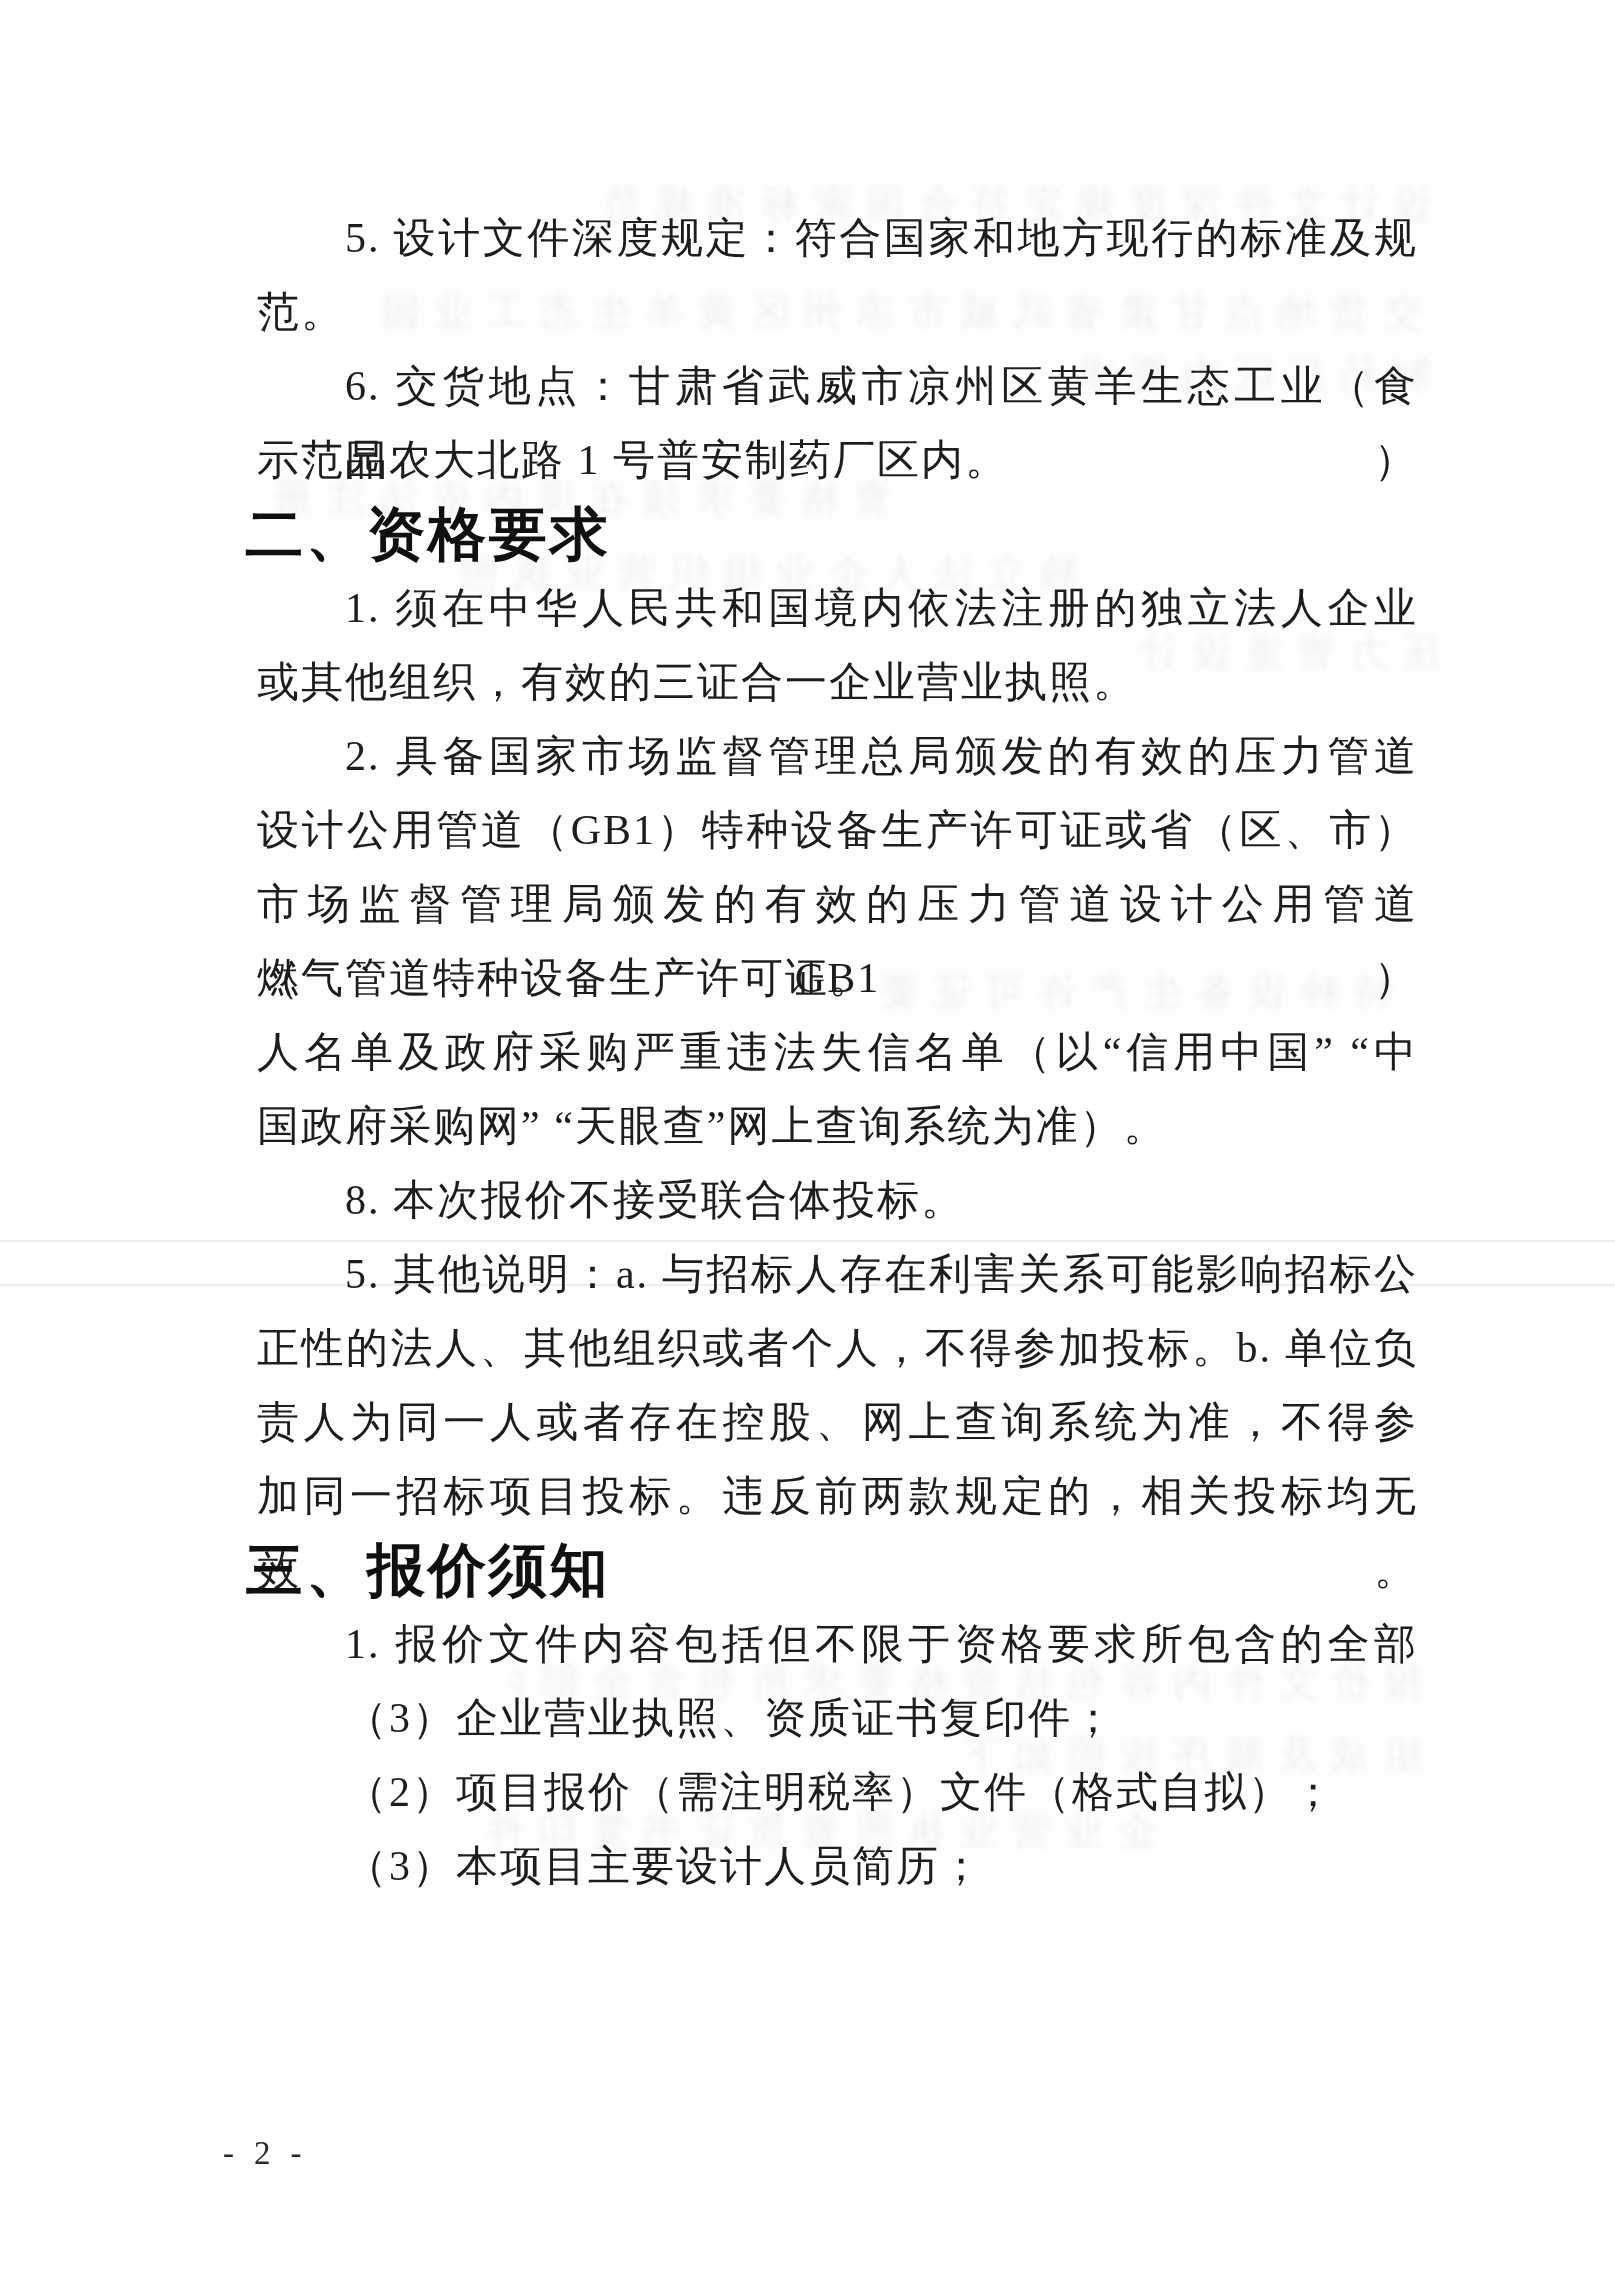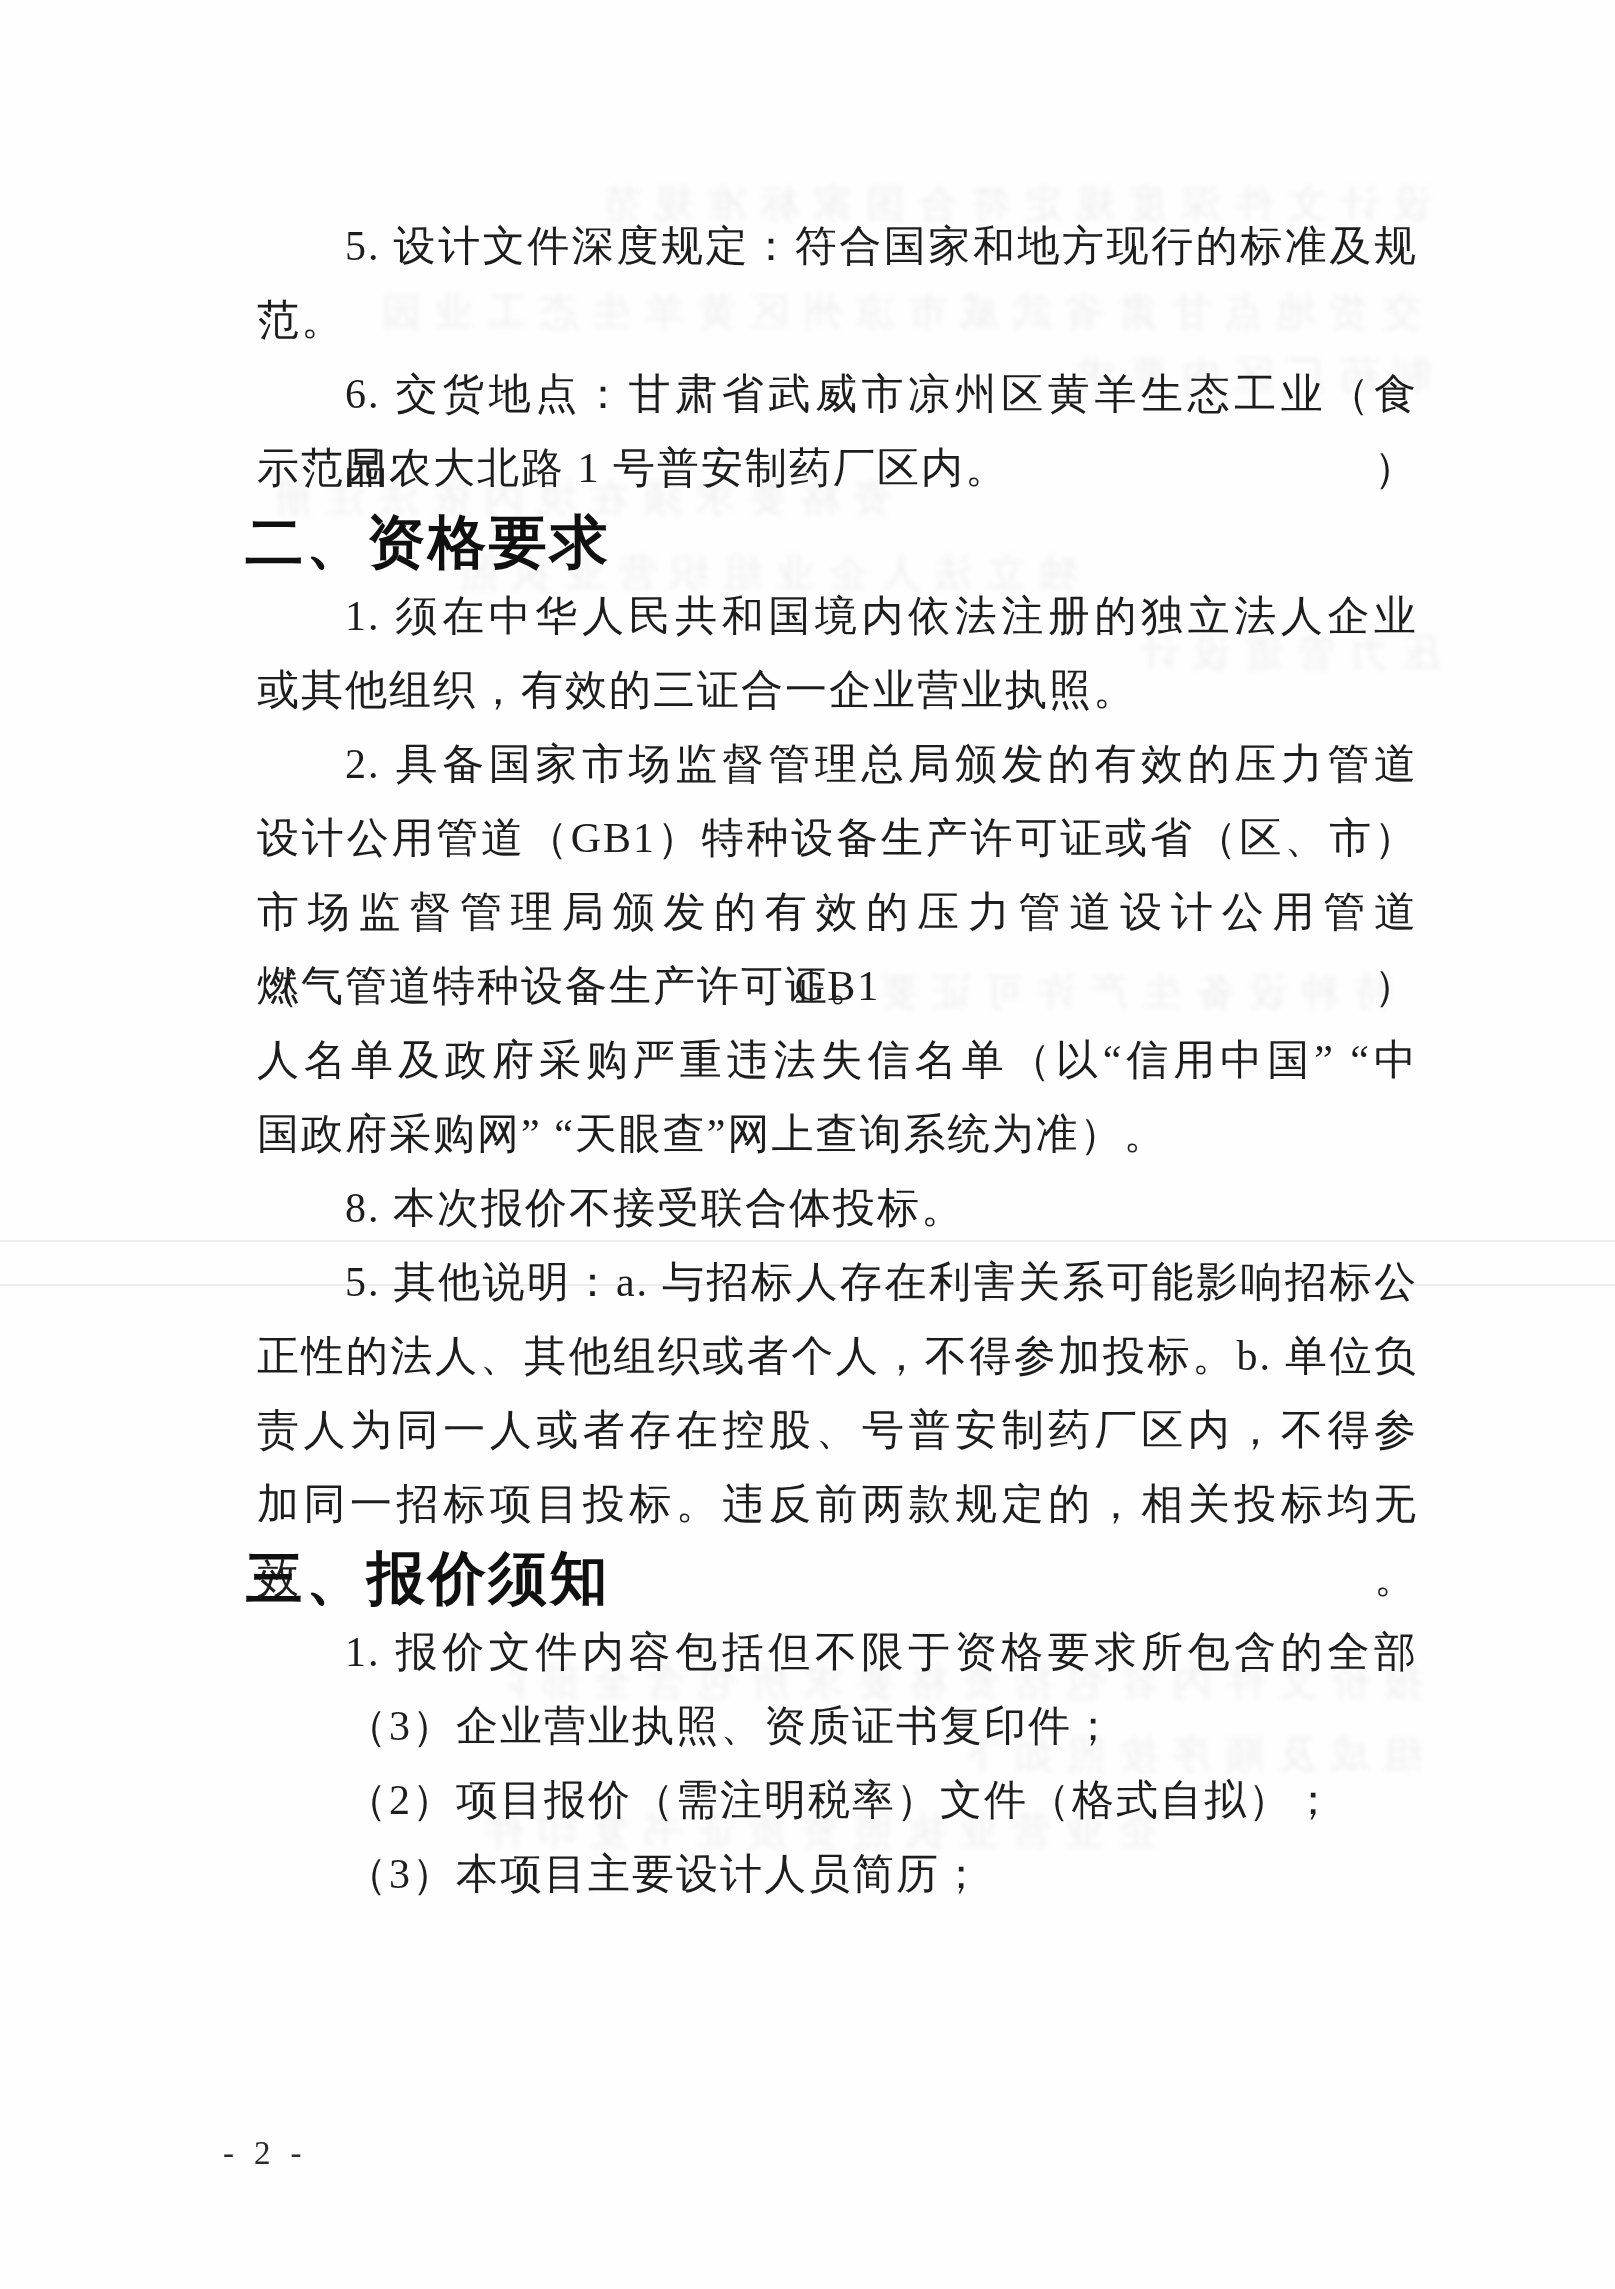--- a/index.html
+++ b/index.html
@@ -7,21 +7,21 @@
     position:relative;
     width:1615px;
     height:2290px;
     background:#fefefe;
     overflow:hidden;
     font-family:"Liberation Serif","DejaVu Serif",serif;
   }
   .doc-lines{
     position:absolute;
     left:257px;
-    top:209px;
+    top:201px;
     width:1161px;
   }
   .line{
     height:74px;
     line-height:74px;
     font-size:42px;
     letter-spacing:2px;
     color:#1d1d1d;
     white-space:nowrap;
   }
@@ -100,21 +100,21 @@
       <div class="line">或其他组织，有效的三证合一企业营业执照。</div>
       <div class="line indent justify">2. 具备国家市场监督管理总局颁发的有效的压力管道</div>
       <div class="line justify">设计公用管道（GB1）特种设备生产许可证或省（区、市）</div>
       <div class="line justify">市场监督管理局颁发的有效的压力管道设计公用管道（GB1）</div>
       <div class="line">燃气管道特种设备生产许可证。</div>
       <div class="line justify">人名单及政府采购严重违法失信名单（以“信用中国” “中</div>
       <div class="line">国政府采购网” “天眼查”网上查询系统为准）。</div>
       <div class="line indent">8. 本次报价不接受联合体投标。</div>
       <div class="line indent justify">5. 其他说明：a. 与招标人存在利害关系可能影响招标公</div>
       <div class="line justify">正性的法人、其他组织或者个人，不得参加投标。b. 单位负</div>
-      <div class="line justify">责人为同一人或者存在控股、号普安制药厂区内，不得参</div>
+      <div class="line justify">责人为同一人或者存在控股、网上查询系统为准，不得参</div>
       <div class="line justify">加同一招标项目投标。违反前两款规定的，相关投标均无效。</div>
       <div class="line heading">三、报价须知</div>
       <div class="line indent justify">1. 报价文件内容包括但不限于资格要求所包含的全部</div>
       <div class="line indent">（3）企业营业执照、资质证书复印件；</div>
       <div class="line indent">（2）项目报价（需注明税率）文件（格式自拟）；</div>
       <div class="line indent">（3）本项目主要设计人员简历；</div>
     </div>
   <div class="page-number">- 2 -</div>
 </div>
 

